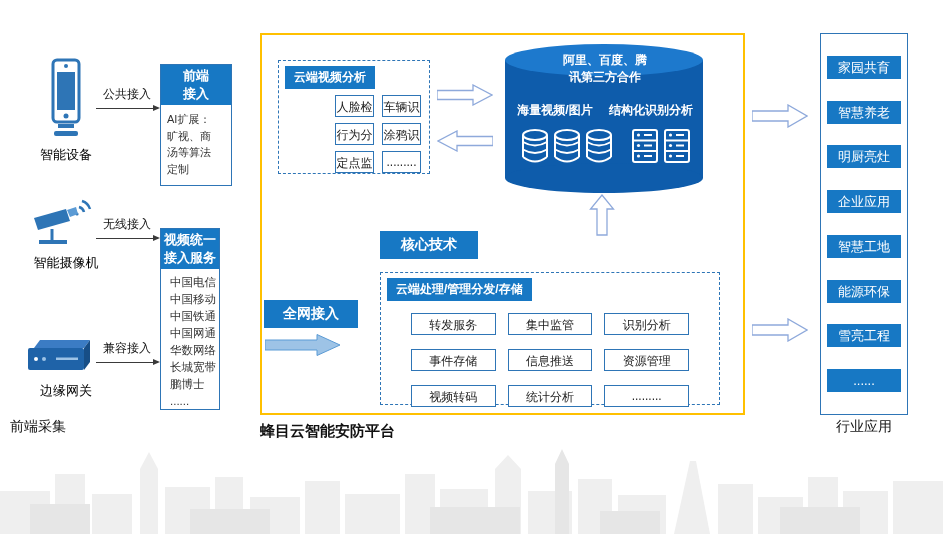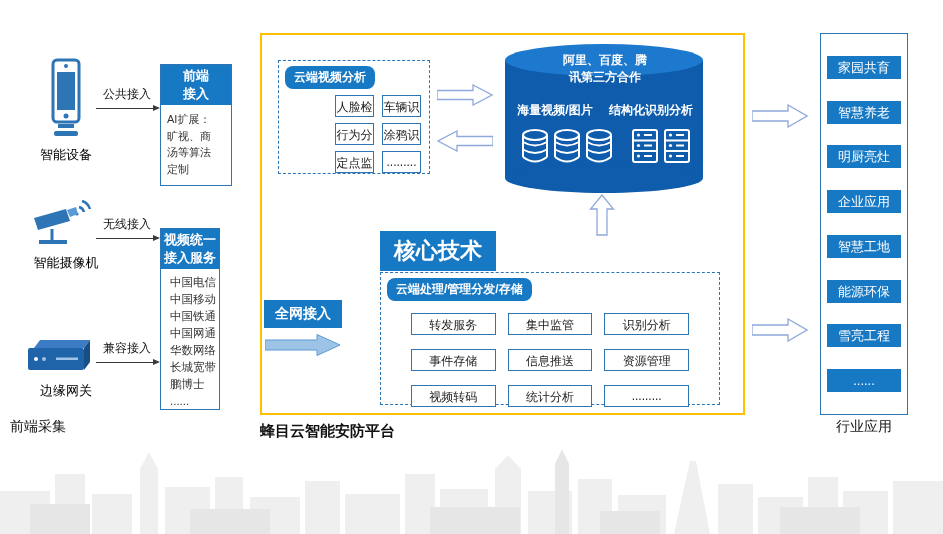--- a/index.html
+++ b/index.html
@@ -25,21 +25,21 @@
   .blue-head { background:var(--blue); color:#fff; font-weight:bold;
     display:flex; align-items:center; justify-content:center; text-align:center; line-height:1.35; }
   .panel-body { font-size:11px; line-height:1.5; color:#333; padding:6px 6px; text-align:left; }
   .provider-list { padding:5px 0 0 9px; }
   .provider { font-size:11.5px; line-height:17px; color:#333; }
 
   
   .platform-box { border:2px solid var(--yellow); background:#fff; }
   .dashed-box { border:1px dashed var(--border-blue); background:#fff; }
   .tag { position:absolute; top:5px; left:6px; background:var(--blue); color:#fff;
-    font-size:12px; font-weight:bold; padding:3px 9px;border-radius:8px; }
+    font-size:12px; font-weight:bold; padding:3px 9px; }
   .grid2 { position:absolute; top:34px; left:8px; right:8px;
     display:grid; grid-template-columns:1fr 1fr; gap:6px 8px;margin-left:48px; }
   .grid3 { position:absolute; top:40px; left:30px; right:30px;
     display:grid; grid-template-columns:repeat(3,1fr); gap:14px 12px; }
   .cell { border:1px solid var(--border-blue); background:#fff; font-size:12px;
     color:#222; text-align:center; padding:3px 0; height:22px; overflow:hidden; }
   .big-label { background:var(--blue); color:#fff; font-weight:bold; }
 
   
   .cyl-text { color:#fff; font-weight:bold; font-size:12px; text-align:center; }
@@ -215,42 +215,42 @@
   </svg>
   <svg class="abs" style="left:662px;top:128px" width="30" height="36" viewBox="0 0 30 36">
     <rect x="3" y="2" width="24" height="32" rx="2" fill="none" stroke="#fff" stroke-width="2"></rect>
     <path d="M3,12.5 H27 M3,23 H27" stroke="#fff" stroke-width="2"></path>
     <circle cx="8.5" cy="7" r="1.6" fill="#fff"></circle>
       <circle cx="8.5" cy="17.5" r="1.6" fill="#fff"></circle>
       <circle cx="8.5" cy="28" r="1.6" fill="#fff"></circle>
     <path d="M14,7 H22 M14,17.5 H22 M14,28 H22" stroke="#fff" stroke-width="2"></path>
   </svg>
 
-  <div class="abs big-label" style="left:380px;top:231px;font-size:22px;padding:5px 14px">核心技术</div>
+  <div class="abs big-label" style="left:380px;top:231px;font-size:14px;padding:5px 21px">核心技术</div>
 
   <svg class="abs" style="left:589px;top:194px" width="26" height="42" viewBox="0 0 26 42">
     <polygon points="8,41 8,15 1.5,15 13,1 24.5,15 18,15 18,41" fill="#fff" stroke="#8ea9db" stroke-width="1.3"></polygon>
   </svg>
 
   <div class="abs dashed-box" style="left:380px;top:272px;width:340px;height:133px">
     <div class="tag">云端处理/管理分发/存储</div>
     <div class="grid3">
         <div class="cell">转发服务</div>
         <div class="cell">集中监管</div>
         <div class="cell">识别分析</div>
         <div class="cell">事件存储</div>
         <div class="cell">信息推送</div>
         <div class="cell">资源管理</div>
         <div class="cell">视频转码</div>
         <div class="cell">统计分析</div>
         <div class="cell">.........</div>
       </div>
   </div>
 
-  <div class="abs big-label" style="left:264px;top:300px;font-size:14px;padding:5px 11px">全网接入</div>
+  <div class="abs big-label" style="left:264px;top:300px;font-size:14px;padding:5px 19px">全网接入</div>
   <svg class="abs" style="left:265px;top:333px" width="76" height="24" viewBox="0 0 76 24">
     <polygon points="0,7 52,7 52,1.5 75,12 52,22.5 52,17 0,17" fill="#9dc3e6" stroke="#5b9bd5" stroke-width="1"></polygon>
   </svg>
 
   <svg class="abs" style="left:752px;top:104px" width="56" height="24" viewBox="0 0 56 24">
     <polygon points="0,7 36,7 36,1 55,12 36,23 36,17 0,17" fill="#fff" stroke="#8ea9db" stroke-width="1.3"></polygon>
   </svg>
   <svg class="abs" style="left:752px;top:318px" width="56" height="24" viewBox="0 0 56 24">
     <polygon points="0,7 36,7 36,1 55,12 36,23 36,17 0,17" fill="#fff" stroke="#8ea9db" stroke-width="1.3"></polygon>
   </svg>

